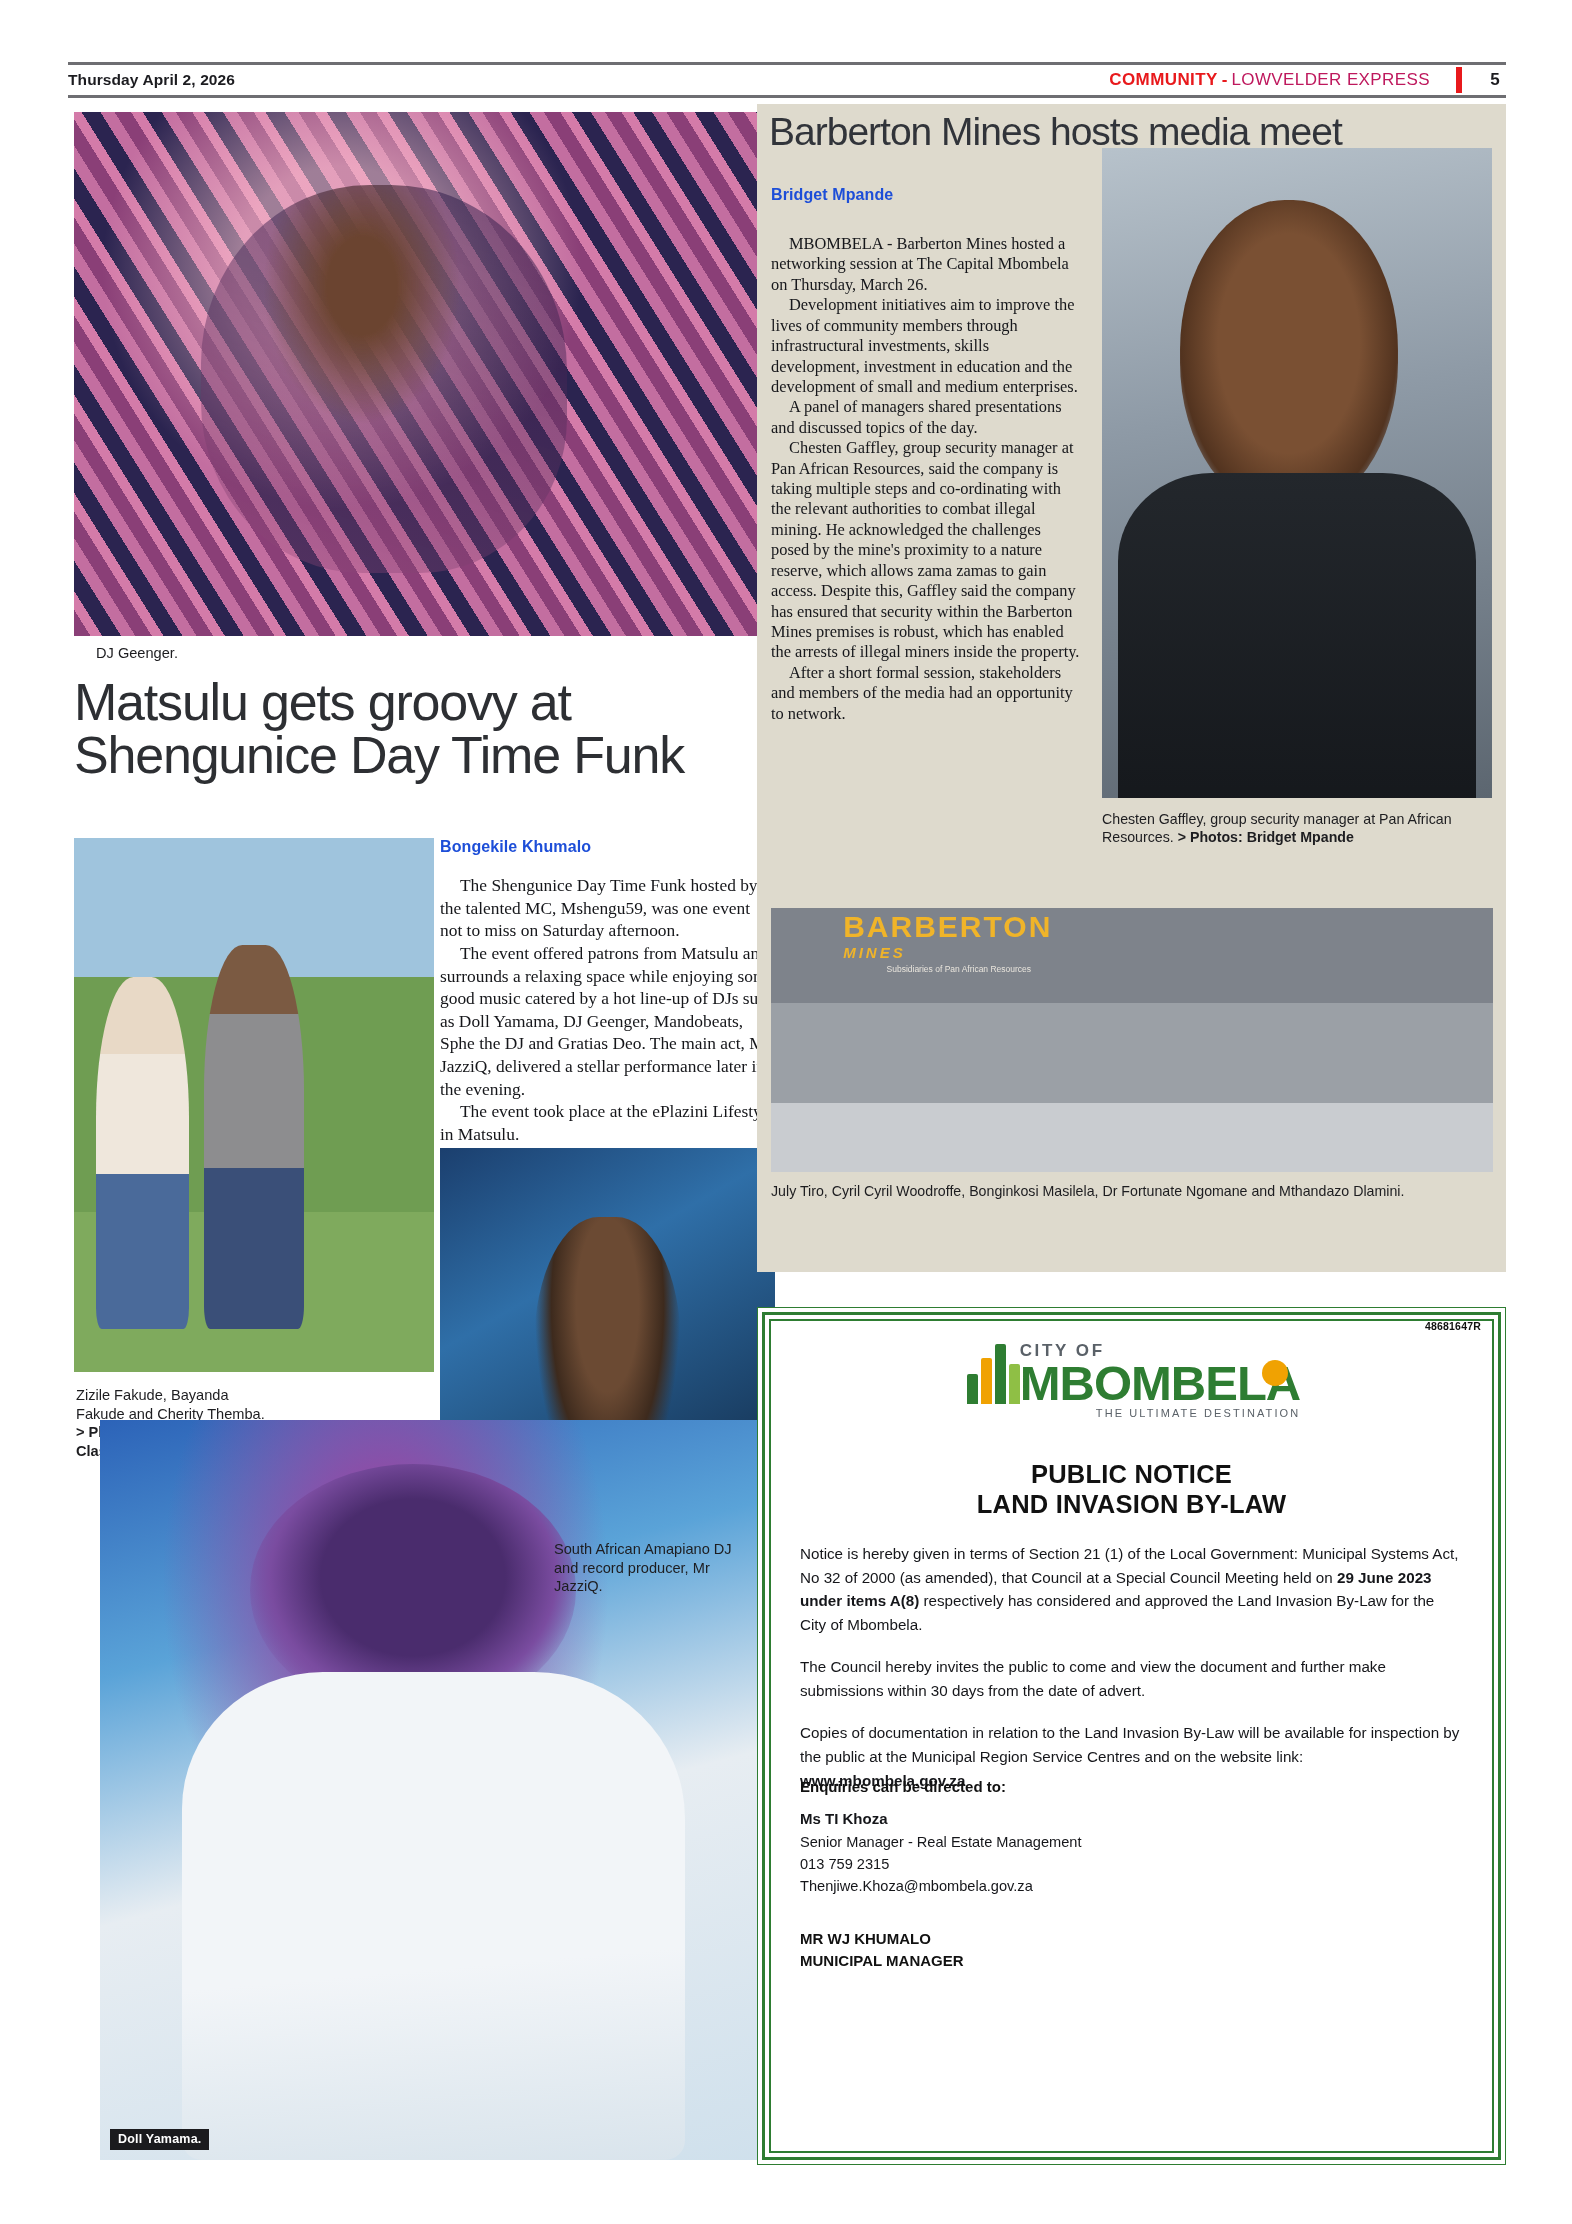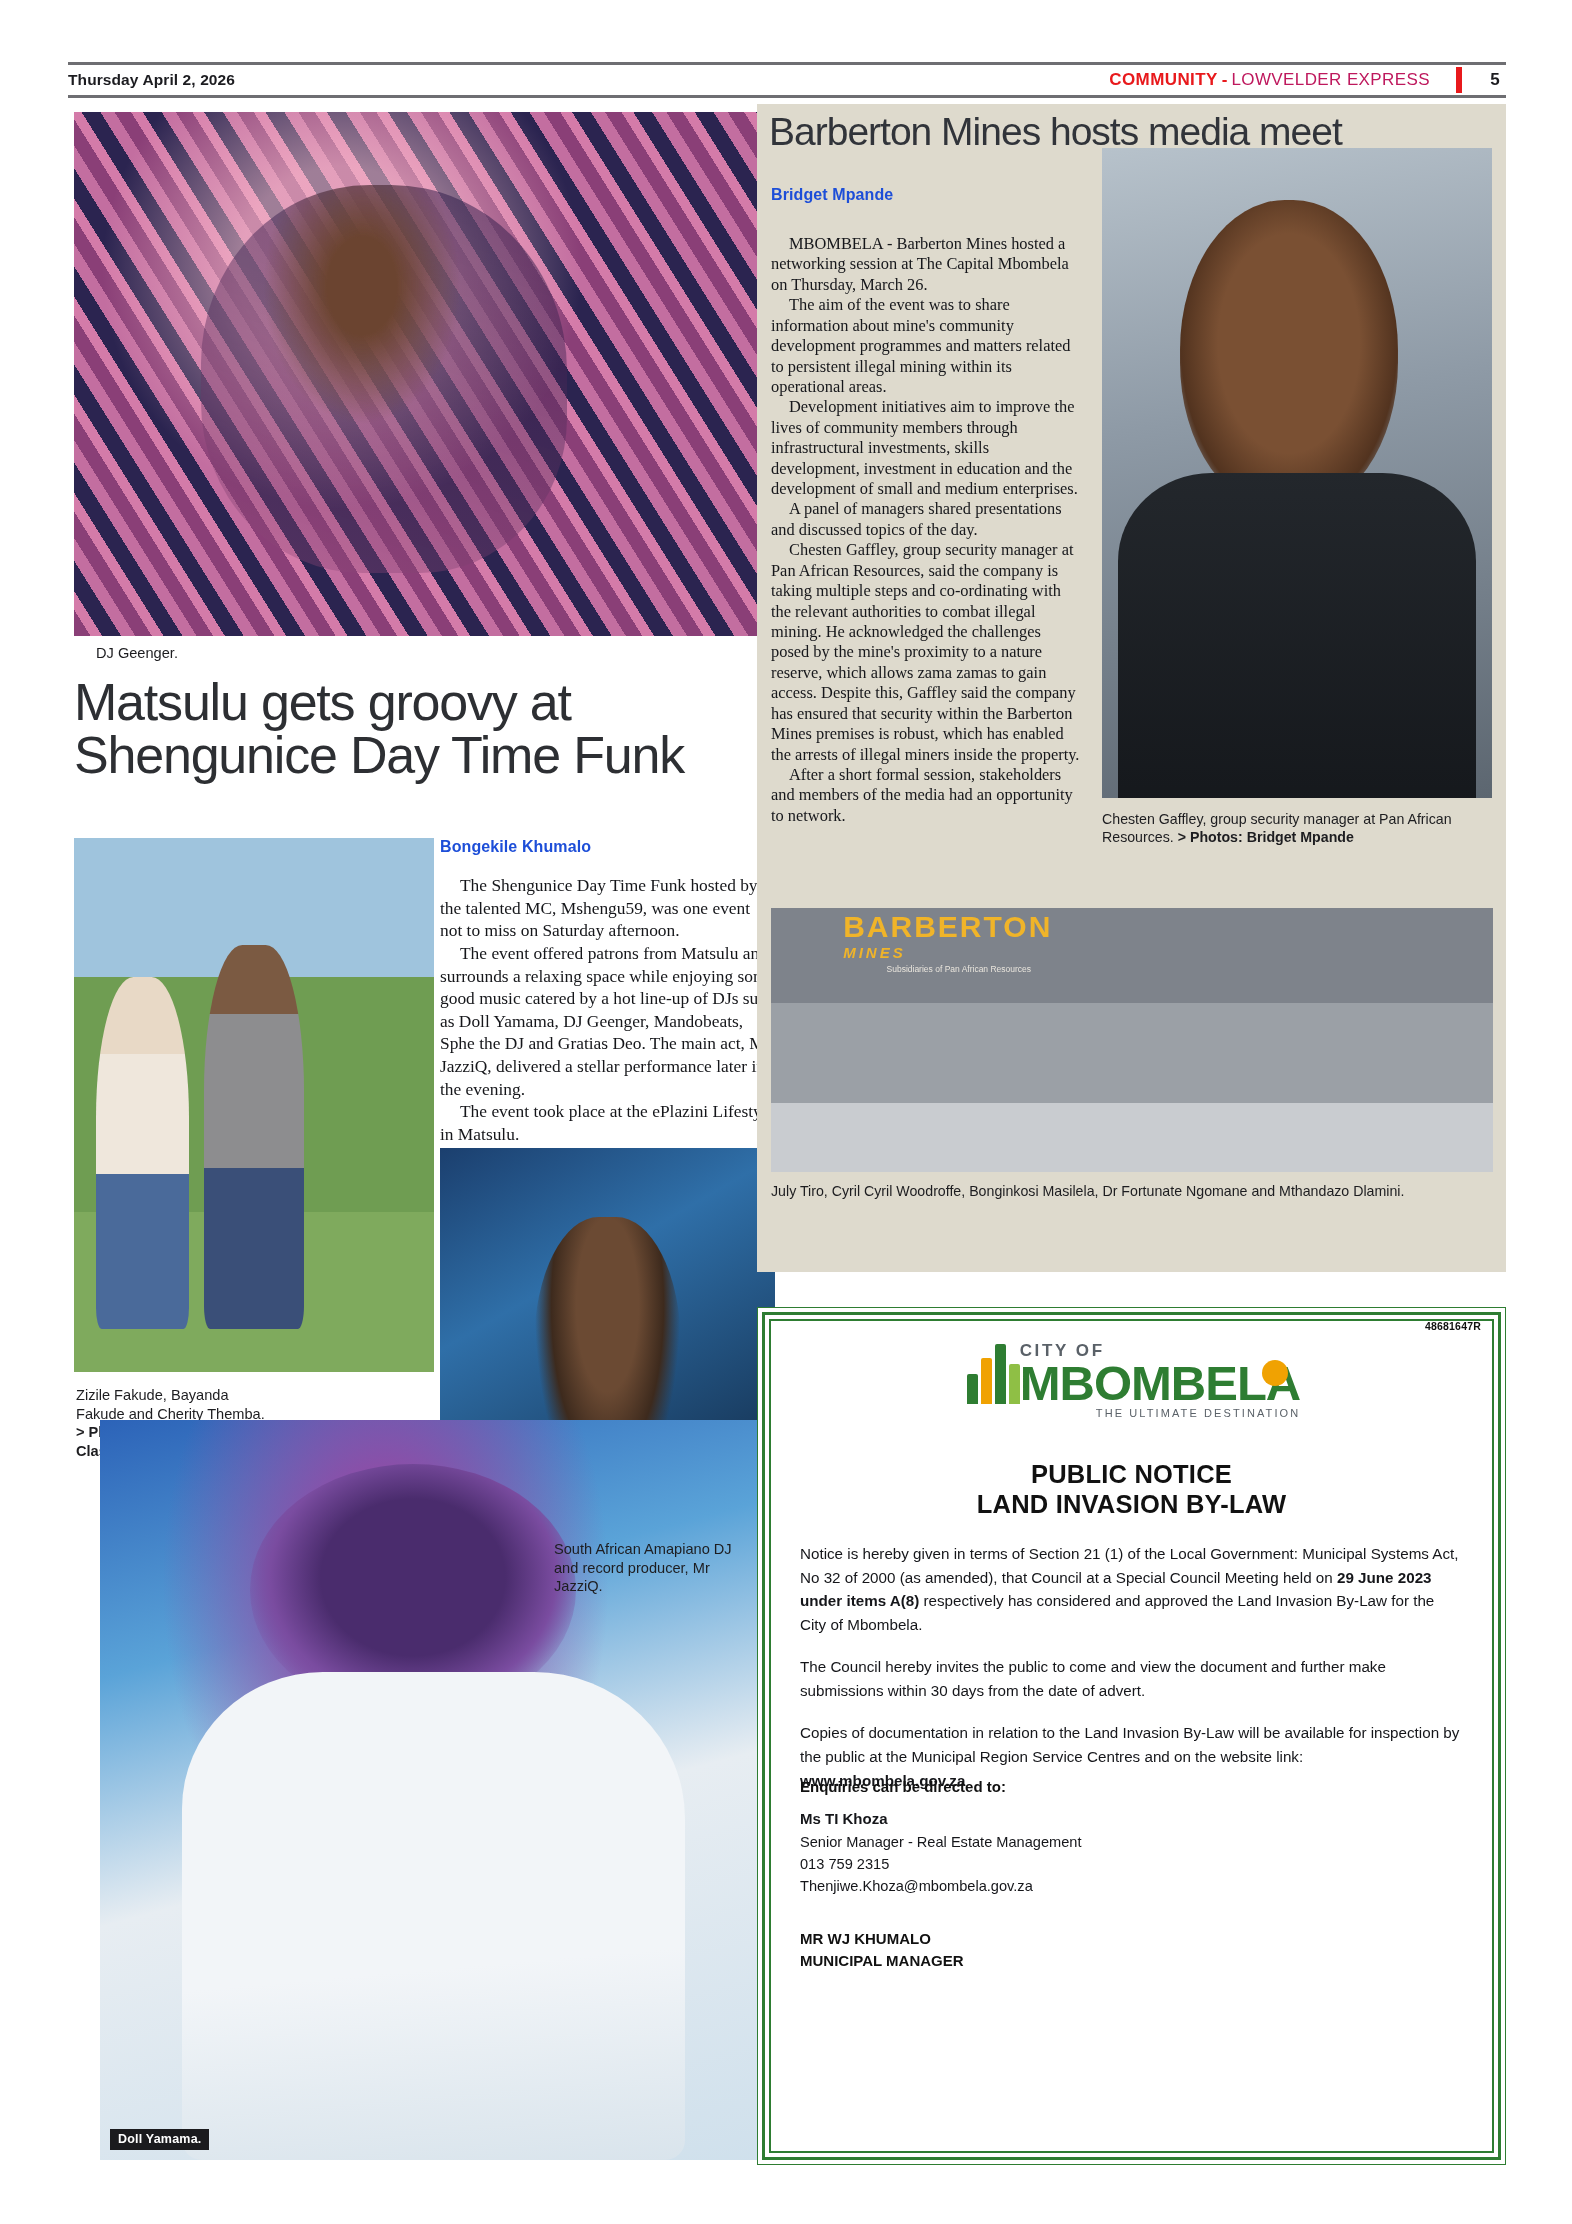--- a/index.html
+++ b/index.html
@@ -253,21 +253,20 @@
 
   <div class="caption" style="position:absolute; left:554px; top:1540px; width:200px;">South African Amapiano DJ and record producer, Mr JazziQ.</div>
 
   <div class="beige-block">
     <div class="mines-headline">Barberton Mines hosts media meet</div>
 
     <div style="position:absolute; left:14px; top:82px;" class="byline">Bridget Mpande</div>
 
     <div class="mines-body">
       <p>MBOMBELA - Barberton Mines hosted a networking session at The Capital Mbombela on Thursday, March 26.</p>
-      <p>The aim of the event was to share information about mine's community development programmes and matters related to persistent illegal mining within its operational areas.</p>
       <p>Development initiatives aim to improve the lives of community members through infrastructural investments, skills development, investment in education and the development of small and medium enterprises.</p>
       <p>A panel of managers shared presentations and discussed topics of the day.</p>
       <p>Chesten Gaffley, group security manager at Pan African Resources, said the company is taking multiple steps and co-ordinating with the relevant authorities to combat illegal mining. He acknowledged the challenges posed by the mine's proximity to a nature reserve, which allows zama zamas to gain access. Despite this, Gaffley said the company has ensured that security within the Barberton Mines premises is robust, which has enabled the arrests of illegal miners inside the property.</p>
       <p>After a short formal session, stakeholders and members of the media had an opportunity to network.</p>
     </div>
 
     <div class="photo" id="photo-gaffley" style="position:absolute; left:345px; top:44px; width:390px; height:650px;">
       <div class="ph"></div>
     </div>
 

